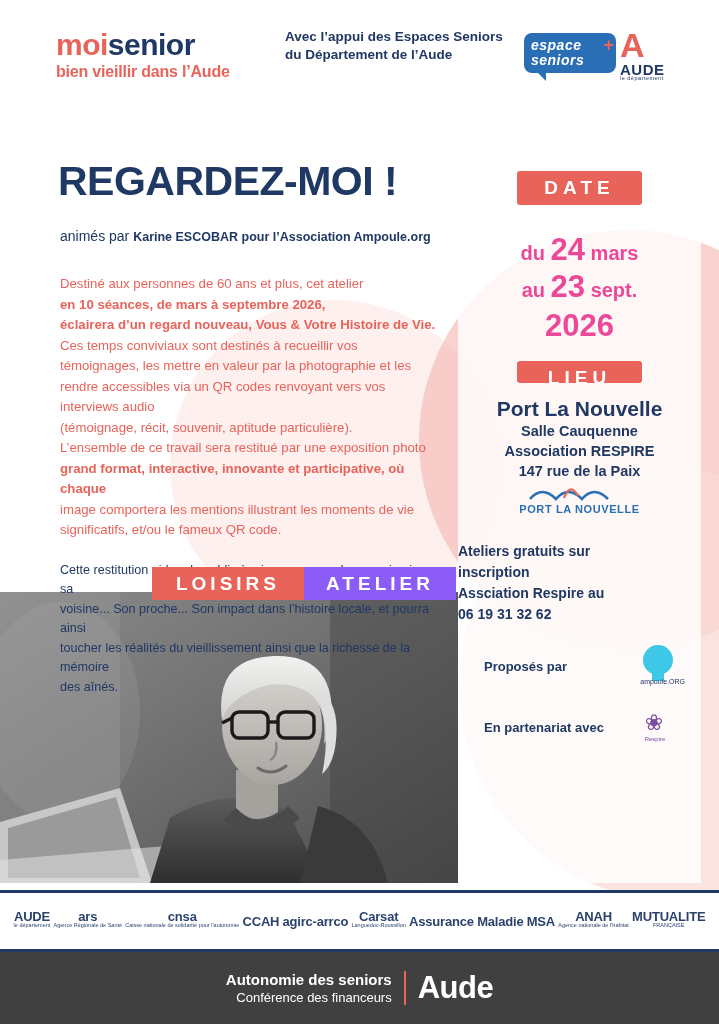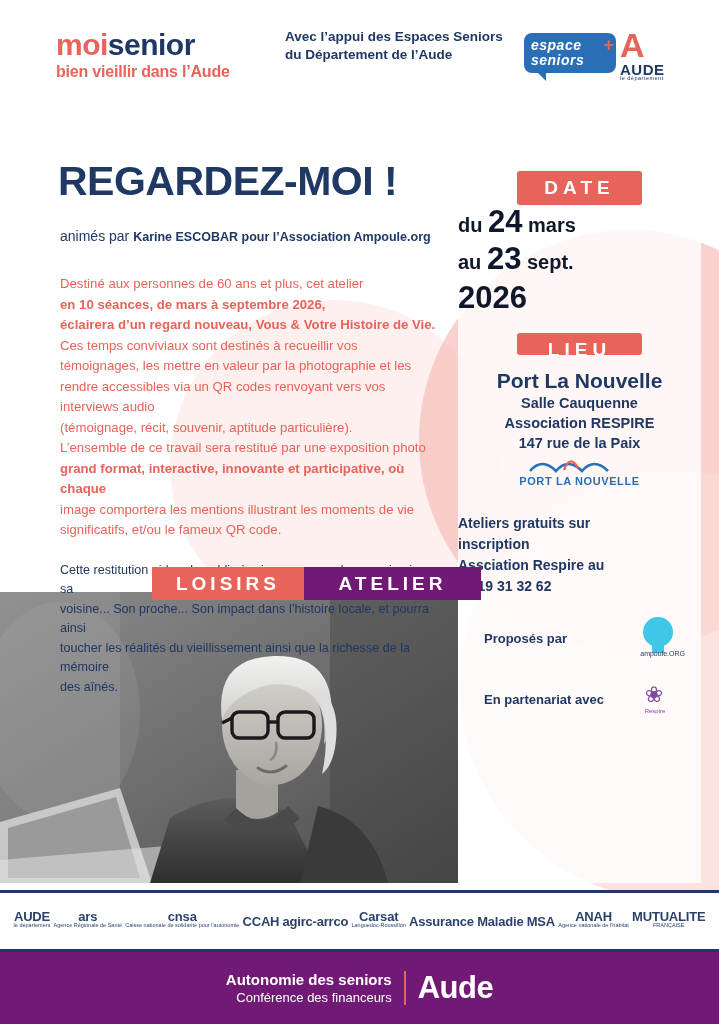--- a/index.html
+++ b/index.html
@@ -129,22 +129,22 @@
     text-align: center;
     font-weight: bold;
     letter-spacing: 5px;
     border-radius: 3px;
   }
   .pill-date { width: 125px; height: 34px; line-height: 34px; font-size: 19px; margin-top: 33px; }
   .pill-lieu { width: 125px; height: 22px; line-height: 34px; font-size: 19px; margin-top: 18px; }
   .pill-infos { width: 125px; height: 34px; line-height: 34px; font-size: 19px; margin-top: 18px; }
 
   .date-block {
-    color: #0f172a; font-weight: bold;
-    margin-top: 0; line-height: 34px;
+    text-align: center; color: #ec4899; font-weight: bold;
+    margin-top: 28px; line-height: 34px;
   }
   .date-line { font-size: 20px; }
   .date-line .big { font-size: 31px; }
   .date-year { font-size: 31px; margin-top: 2px; }
 
   .lieu-city {
     text-align: center; color: #1f3864;
     font-weight: bold; font-size: 21px; margin-top: 14px;
   }
   .lieu-l {
@@ -231,21 +231,21 @@
   .tags {
     position: absolute; left: 152px; top: 567px;
     display: flex; z-index: 7;
   }
   .tag {
     height: 33px; line-height: 33px;
     color: #ffffff; font-weight: bold; font-size: 19px;
     letter-spacing: 4px; text-align: center;
   }
   .tag-loisirs { width: 152px; background: #e8635a; }
-  .tag-atelier { width: 177px; background: #701a75; }
+  .tag-atelier { width: 152px; background: #8b5cf6; }
 
   
   .photo {
     position: absolute; left: 0; top: 592px;
     width: 458px; height: 291px;
     overflow: hidden; z-index: 5;
     background: #6f6f6f;
   }
   .photo svg { display: block; }
 
@@ -264,21 +264,21 @@
     font-size: 8px; line-height: 9px; font-weight: bold;
     opacity: .95;
   }
   .slogo .big { font-size: 13px; display: block; letter-spacing: -0.2px; }
   .slogo .sm { font-size: 5.5px; display: block; font-weight: normal; }
 
   
   .footer {
     position: absolute; left: 0; top: 952px;
     width: 719px; height: 72px;
-    background: #701a75;
+    background: #404040;
     z-index: 6;
     display: flex; align-items: center; justify-content: center;
   }
   .footer-inner { display: flex; align-items: center; }
   .footer-left { text-align: right; color: #ffffff; margin-right: 12px; }
   .footer-left .l1 { font-size: 15px; font-weight: bold; line-height: 18px; }
   .footer-left .l2 { font-size: 13px; line-height: 17px; }
   .footer-sep { width: 2px; height: 34px; background: #e8635a; margin-right: 12px; }
   .footer-aude { color: #ffffff; font-size: 31px; font-weight: bold; letter-spacing: -0.5px; }
 </style>

